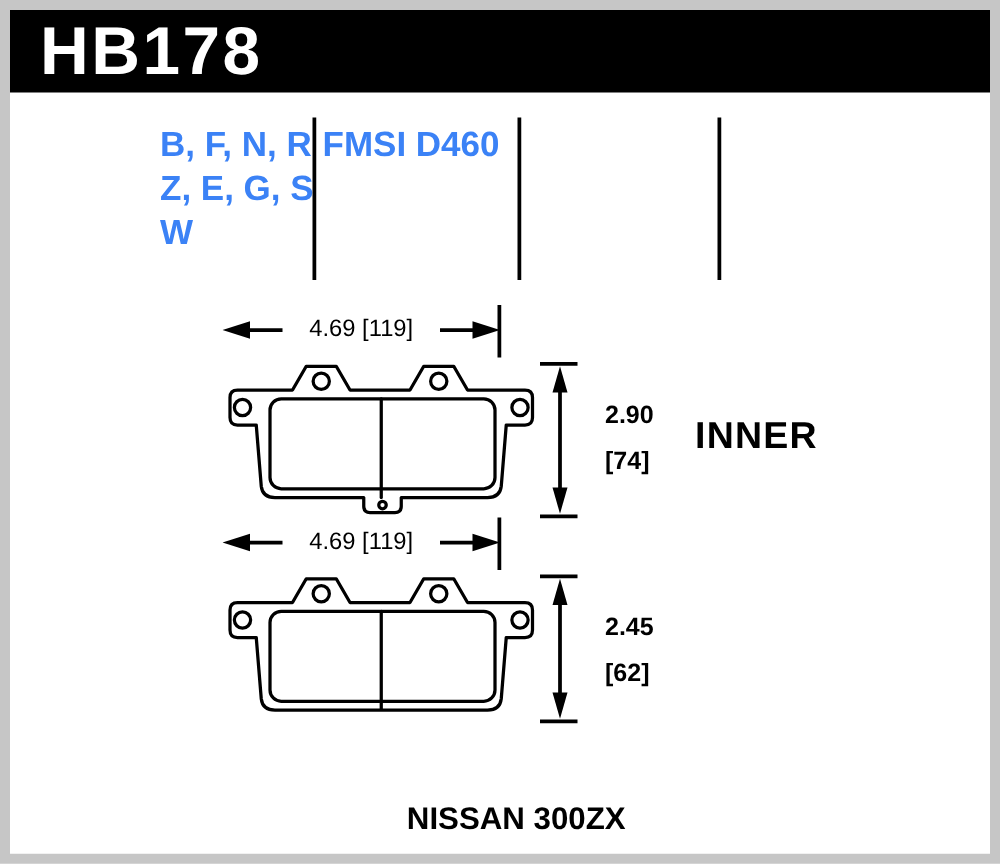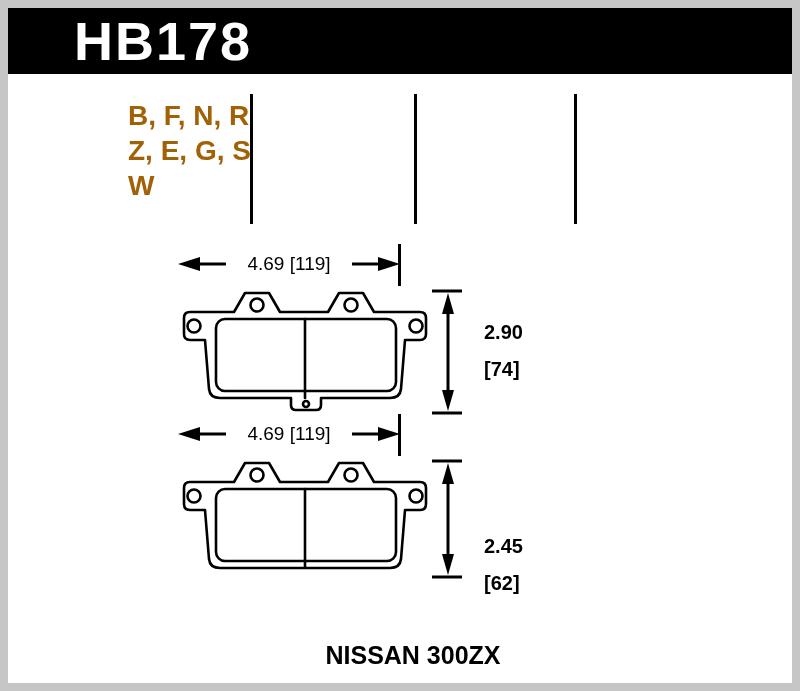--- a/index.html
+++ b/index.html
@@ -2,23 +2,23 @@
 <html><head>
 <meta charset="utf-8">
 <style>
   * { margin:0; padding:0; box-sizing:border-box; }
   body { width:800px; height:691px; font-family:"Liberation Sans", sans-serif; }
   .page { position:relative; width:800px; height:691px; background:#c6c6c6; }
   .sheet { position:absolute; inset:8px; background:#ffffff; overflow:hidden; }
 
   .header-bar { position:absolute; left:0; top:0; right:0; height:66px; background:#000000;
                 display:flex; align-items:center; }
-  .part-number { color:#ffffff; font-size:54px; font-weight:700; padding-left:24px; letter-spacing:2px;margin-left:42px; }
+  .part-number { color:#ffffff; font-size:54px; font-weight:700; padding-left:24px; letter-spacing:2px; }
 
-  .spec-block { position:absolute; color:#a16207; }
+  .spec-block { position:absolute; color:#3b82f6; }
   .spec-line { font-size:28px; font-weight:700; line-height:35px; white-space:nowrap; }
   .compounds { left:120px; top:90px; }
   .fmsi      { left:250px; top:90px; }
   .thickness { left:560px; top:90px; width:134px; text-align:right; }
   .vline { position:absolute; top:86px; width:3px; height:130px; background:#000; }
   .vline-1 { left:242px; } .vline-2 { left:406px; } .vline-3 { left:566px; }
 
   .hdim { position:absolute; width:222px; height:32px; }
   .hdim-1 { left:170px; top:240px; }
   .hdim-2 { left:170px; top:410px; }
@@ -34,21 +34,21 @@
   .pad { position:absolute; left:170px; }
   .pad-inner { top:278px; }
   .pad-outer { top:448px; }
 
   .vdim { position:absolute; left:424px; width:40px; }
   .vdim-1 { top:280px; height:128px; }
   .vdim-2 { top:450px; height:122px; }
 
   .dim-stack { position:absolute; left:476px; font-size:20px; font-weight:700; line-height:37px; }
   .dim-inner { top:306px; }
-  .dim-outer { top:476px;margin-top:44px; }
+  .dim-outer { top:476px; }
 
   .pad-label { position:absolute; left:548px; font-size:30px; font-weight:700; letter-spacing:1px; }
   .label-inner { top:324px; }
   .label-outer { top:496px; }
 
   .footer { position:absolute; left:255px; top:633px; width:300px; text-align:center;
             font-size:25px; font-weight:700; }
 
   svg .ink { stroke:#000; fill:none; stroke-width:2.6; stroke-linejoin:round; stroke-linecap:round; }
   svg .fill { fill:#000; stroke:none; }
@@ -66,20 +66,21 @@
 
     <div class="spec-block compounds">
       <div class="spec-line">B, F, N, R</div>
       <div class="spec-line">Z, E, G, S</div>
       <div class="spec-line">W</div>
     </div>
 
     <div class="vline vline-1"></div>
 
     <div class="spec-block fmsi">
+      <div class="spec-line">FMSI D460</div>
     </div>
 
     <div class="vline vline-2"></div>
     <div class="vline vline-3"></div>
 
 
     <div class="hdim hdim-1">
       <svg width="222" height="32" viewBox="0 0 222 32">
         <polygon class="fill" points="0,16 22,9 22,23"></polygon>
         <line class="thick" x1="20" y1="16" x2="48" y2="16"></line>
@@ -106,20 +107,21 @@
       <line class="thick" x1="0" y1="125" x2="30" y2="125"></line>
       <polygon class="fill" points="16,5 10,26 22,26"></polygon>
       <line class="thick" x1="16" y1="24" x2="16" y2="104"></line>
       <polygon class="fill" points="16,123 10,102 22,102"></polygon>
     </svg>
 
     <div class="dim-stack dim-inner">
       <div>2.90</div>
       <div>[74]</div>
     </div>
+    <div class="pad-label label-inner">INNER</div>
 
     <div class="hdim hdim-2">
       <svg width="222" height="32" viewBox="0 0 222 32">
         <polygon class="fill" points="0,16 22,9 22,23"></polygon>
         <line class="thick" x1="20" y1="16" x2="48" y2="16"></line>
         <line class="thick" x1="174" y1="16" x2="202" y2="16"></line>
         <polygon class="fill" points="222,16 200,9 200,23"></polygon>
       </svg>
       <span class="dim-text">4.69 [119]</span>
     </div>

